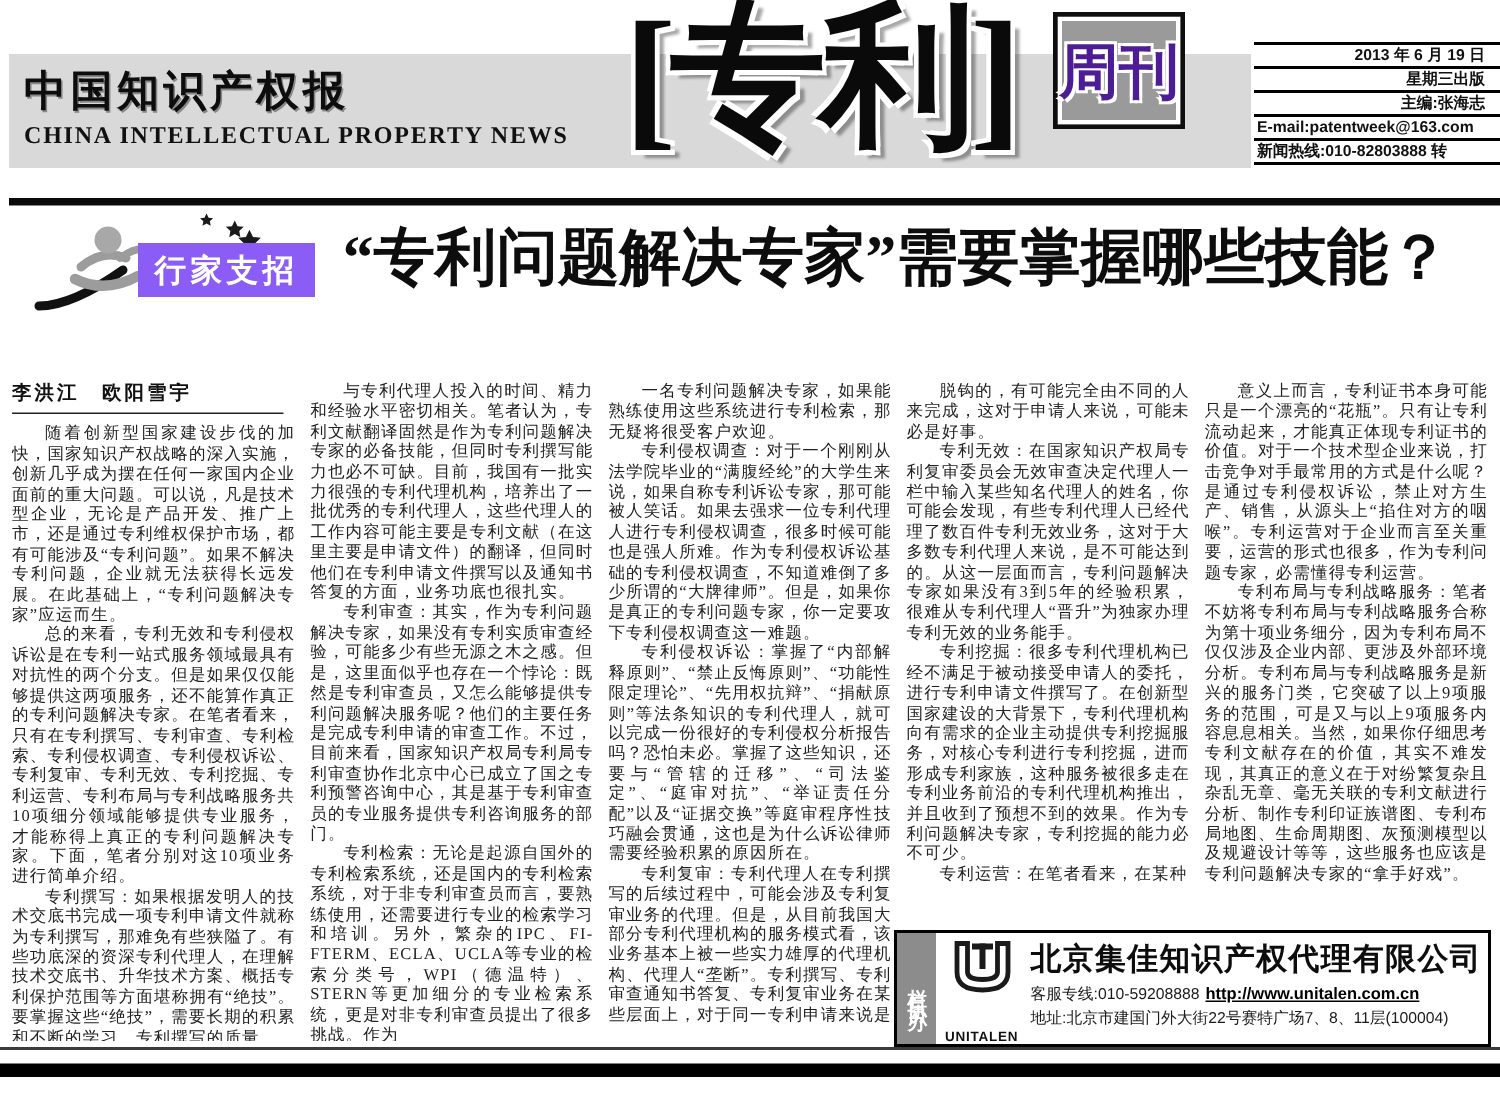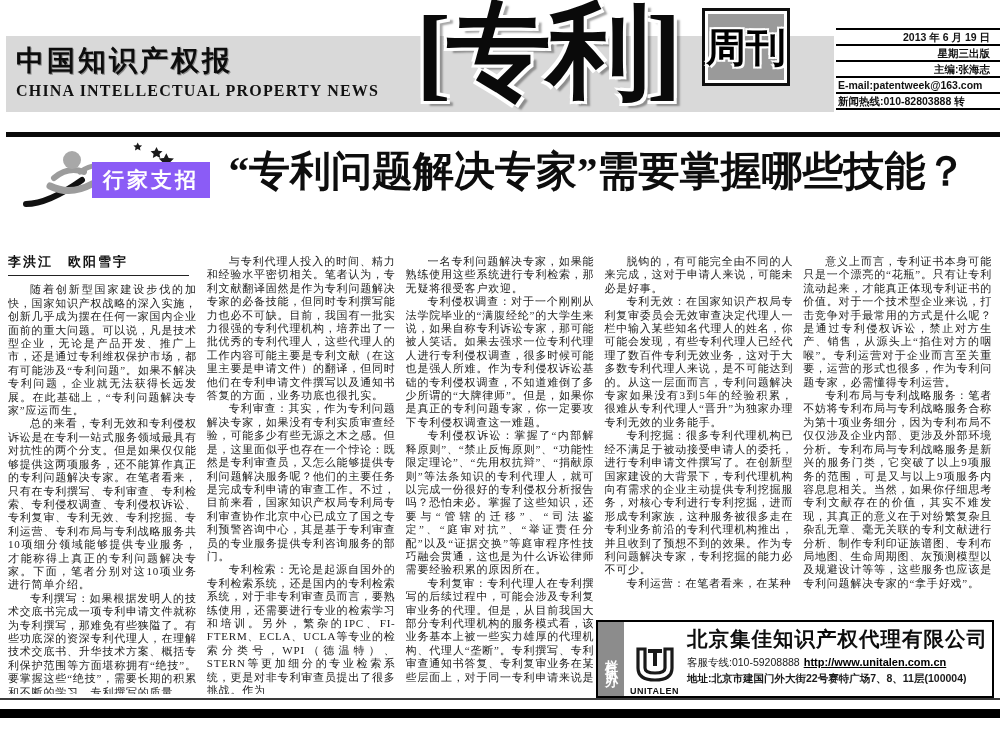--- a/index.html
+++ b/index.html
@@ -11,21 +11,21 @@
   .gray-band { position:absolute; left:6px; top:36px; width:828px; height:76px; background:#d9d9d9; }
   .paper-cn { position:absolute; left:16px; top:42px; font-size:28px; font-weight:bold; letter-spacing:3px;
               color:#0d0d0d; text-shadow:1px 1px 0 #888; }
   .paper-en { position:absolute; left:16px; top:82px; font-size:16px; font-weight:bold; letter-spacing:1.2px; color:#111; }
   .masthead-main { position:absolute; left:416px; top:-10px; height:124px; line-height:124px;
                    font-size:104px; font-weight:bold; color:#0a0a0a; letter-spacing:-4px;
                    text-shadow:-3px -3px 0 #fff, 3px -3px 0 #fff, -3px 3px 0 #fff, 3px 3px 0 #fff, 6px 5px 2px rgba(0,0,0,.35); }
   .masthead-sub { position:absolute; left:702px; top:8px; width:88px; height:78px; background:#9a9a9a;
                   border:3px solid #0e0e0e; box-shadow:inset 0 0 0 3px #fff;
                   display:flex; align-items:center; justify-content:center;
-                  font-size:40px; font-weight:bold; color:#000000;
+                  font-size:40px; font-weight:bold; color:#4c1d95;
                   text-shadow:-2px -2px 0 #fff, 2px -2px 0 #fff, -2px 2px 0 #fff, 2px 2px 0 #fff; }
   .info-box { position:absolute; left:836px; top:28px; width:170px; border-top:2px solid #000;
               font-family:"Liberation Sans","DejaVu Sans",sans-serif; }
   .info-row { height:16px; line-height:15px; font-size:10.5px; font-weight:bold; border-bottom:2px solid #000;
               white-space:nowrap; overflow:visible; color:#111; }
   .info-row.r-right { text-align:right; padding-right:16px; }
   .info-row.r-left  { text-align:left; padding-left:2px; }
   .top-rule { position:absolute; left:6px; top:132px; width:994px; height:5px; background:#0a0a0a; }
 
   
@@ -46,29 +46,29 @@
   .col p { text-indent:2em; margin:0; }
   .byline { font-size:13px; font-weight:bold; letter-spacing:2px; color:#111;
             border-bottom:1.5px solid #222; padding-bottom:7px; margin-bottom:7px; width:96%; }
 
   
   .ad-wrap { position:absolute; left:596px; top:612px; width:400px; height:86px; background:#fff; padding-top:8px; }
   .ad-box { width:398px; height:78px; border:2px solid #000; display:flex; background:#fff; }
   .ad-strip { width:26px; background:#8c8c8c; color:#fff; display:flex; align-items:center; justify-content:center;
               writing-mode:vertical-lr; text-orientation:upright; font-size:13px; font-weight:bold;
               letter-spacing:5px; font-family:"Liberation Sans","DejaVu Sans",sans-serif; }
-  .ad-logo { width:72px; display:flex; flex-direction:column; align-items:center; justify-content:flex-end; padding-top:4px; }
+  .ad-logo { width:72px; display:flex; flex-direction:column; align-items:center; justify-content:space-between; padding-top:4px; }
   .ad-logo-text { font-size:9px; font-weight:bold; letter-spacing:0.5px; color:#111;
                   font-family:"Liberation Sans","DejaVu Sans",sans-serif; }
   .ad-main { flex:1; padding:3px 4px 2px 2px; font-family:"Liberation Sans","DejaVu Sans",sans-serif; }
   .ad-company { font-size:20.5px; font-weight:bold; color:#0d0d0d; letter-spacing:1px; white-space:nowrap; }
   .ad-line2 { display:flex; gap:4px; align-items:baseline; margin-top:3px; }
   .ad-hotline { font-size:10.5px; color:#1a1a1a; }
   .ad-url { font-size:11px; font-weight:bold; color:#000; text-decoration:underline; }
-  .ad-address { font-size:10.5px; color:#1a1a1a; margin-top:2px; white-space:nowrap;font-weight:bold; }
+  .ad-address { font-size:10.5px; color:#1a1a1a; margin-top:2px; white-space:nowrap; }
 
   
   .foot-thin { position:absolute; left:0; top:698px; width:1000px; height:2px; background:#3a3a3a; }
   .foot-bar  { position:absolute; left:0; top:709px; width:1000px; height:9px; background:#000; }
 </style>
 </head>
 <body>
 
 <div class="page">
 

